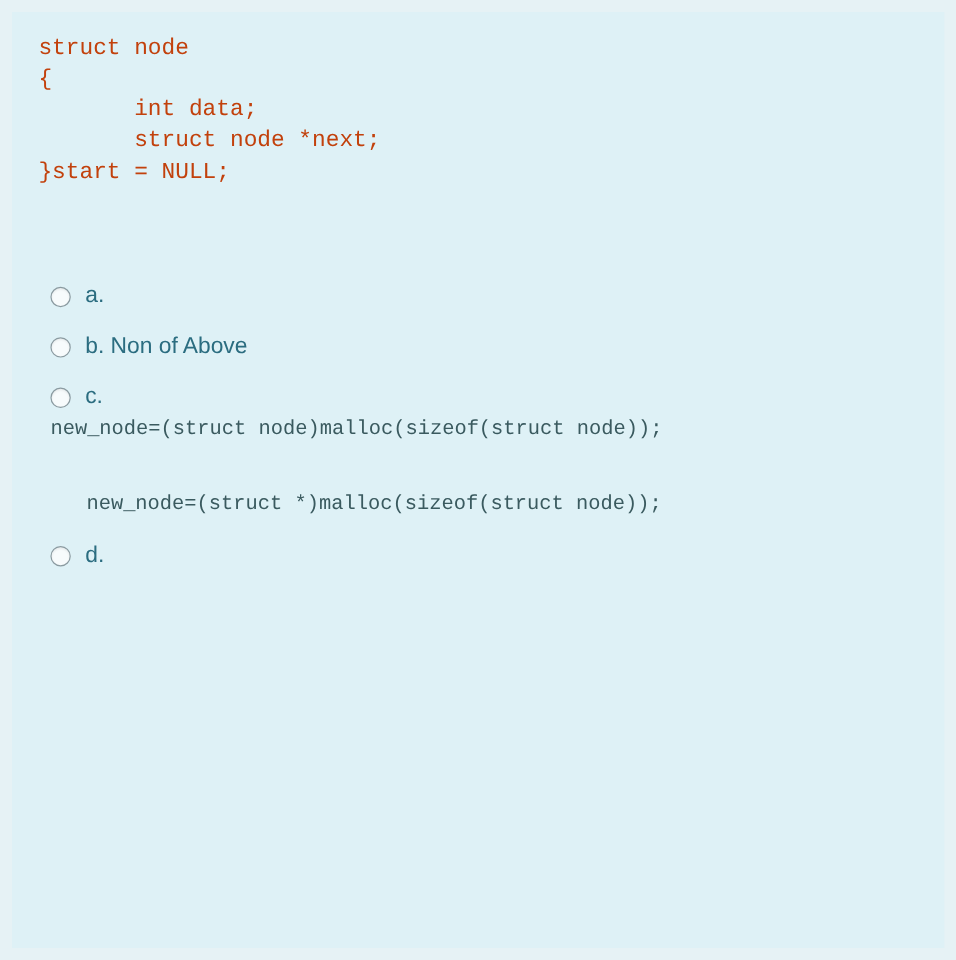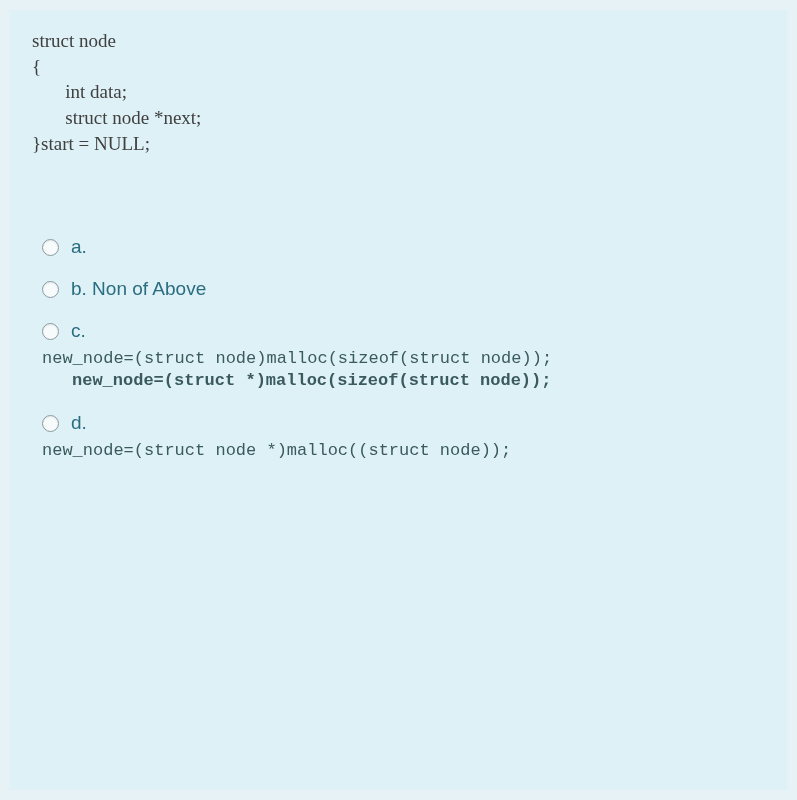--- a/index.html
+++ b/index.html
@@ -20,23 +20,23 @@
     height: 100%;
     padding: 18px 22px;
   }
   .question-title {
     color: #2b6d80;
     font-size: 19px;
     font-weight: 400;
     margin-bottom: 14px;
   }
   .code-line {
-    font-family: Liberation Serif, serif;
+    font-family: Liberation Mono, monospace;
     font-size: 19px;
-    color: #404040;
+    color: #c2410c;
     line-height: 1.35;
     white-space: pre;
   }
   .code-block {
     margin-bottom: 80px;
   }
   .select-one {
     color: #2b6d80;
     font-size: 19px;
     font-weight: 400;
@@ -70,21 +70,21 @@
     font-size: 17px;
     color: #3a5a5f;
     line-height: 1.3;
     white-space: pre;
     padding-left: 0px;
   }
   .option-code-indent {
     padding-left: 30px;
   }
   .extra-line {
-    font-weight: bold;
+    margin-top: 40px;
   }
 </style>
 </head>
 <body>
 
 <div class="container">
 
 
   <div class="code-block">
     <div class="code-line">struct node</div>
@@ -117,16 +117,15 @@
     </div>
     <div class="option-code">new_node=(struct node)malloc(sizeof(struct node));</div>
     <div class="option-code option-code-indent extra-line">new_node=(struct *)malloc(sizeof(struct node));</div>
   </div>
 
   <div class="option">
     <div class="option-head">
       <div class="radio"></div>
       <div class="option-label">d.</div>
     </div>
-    <div class="option-code">new_node=(struct node *)malloc((struct node));</div>
   </div>
 
 </div>
 
 </body></html>

